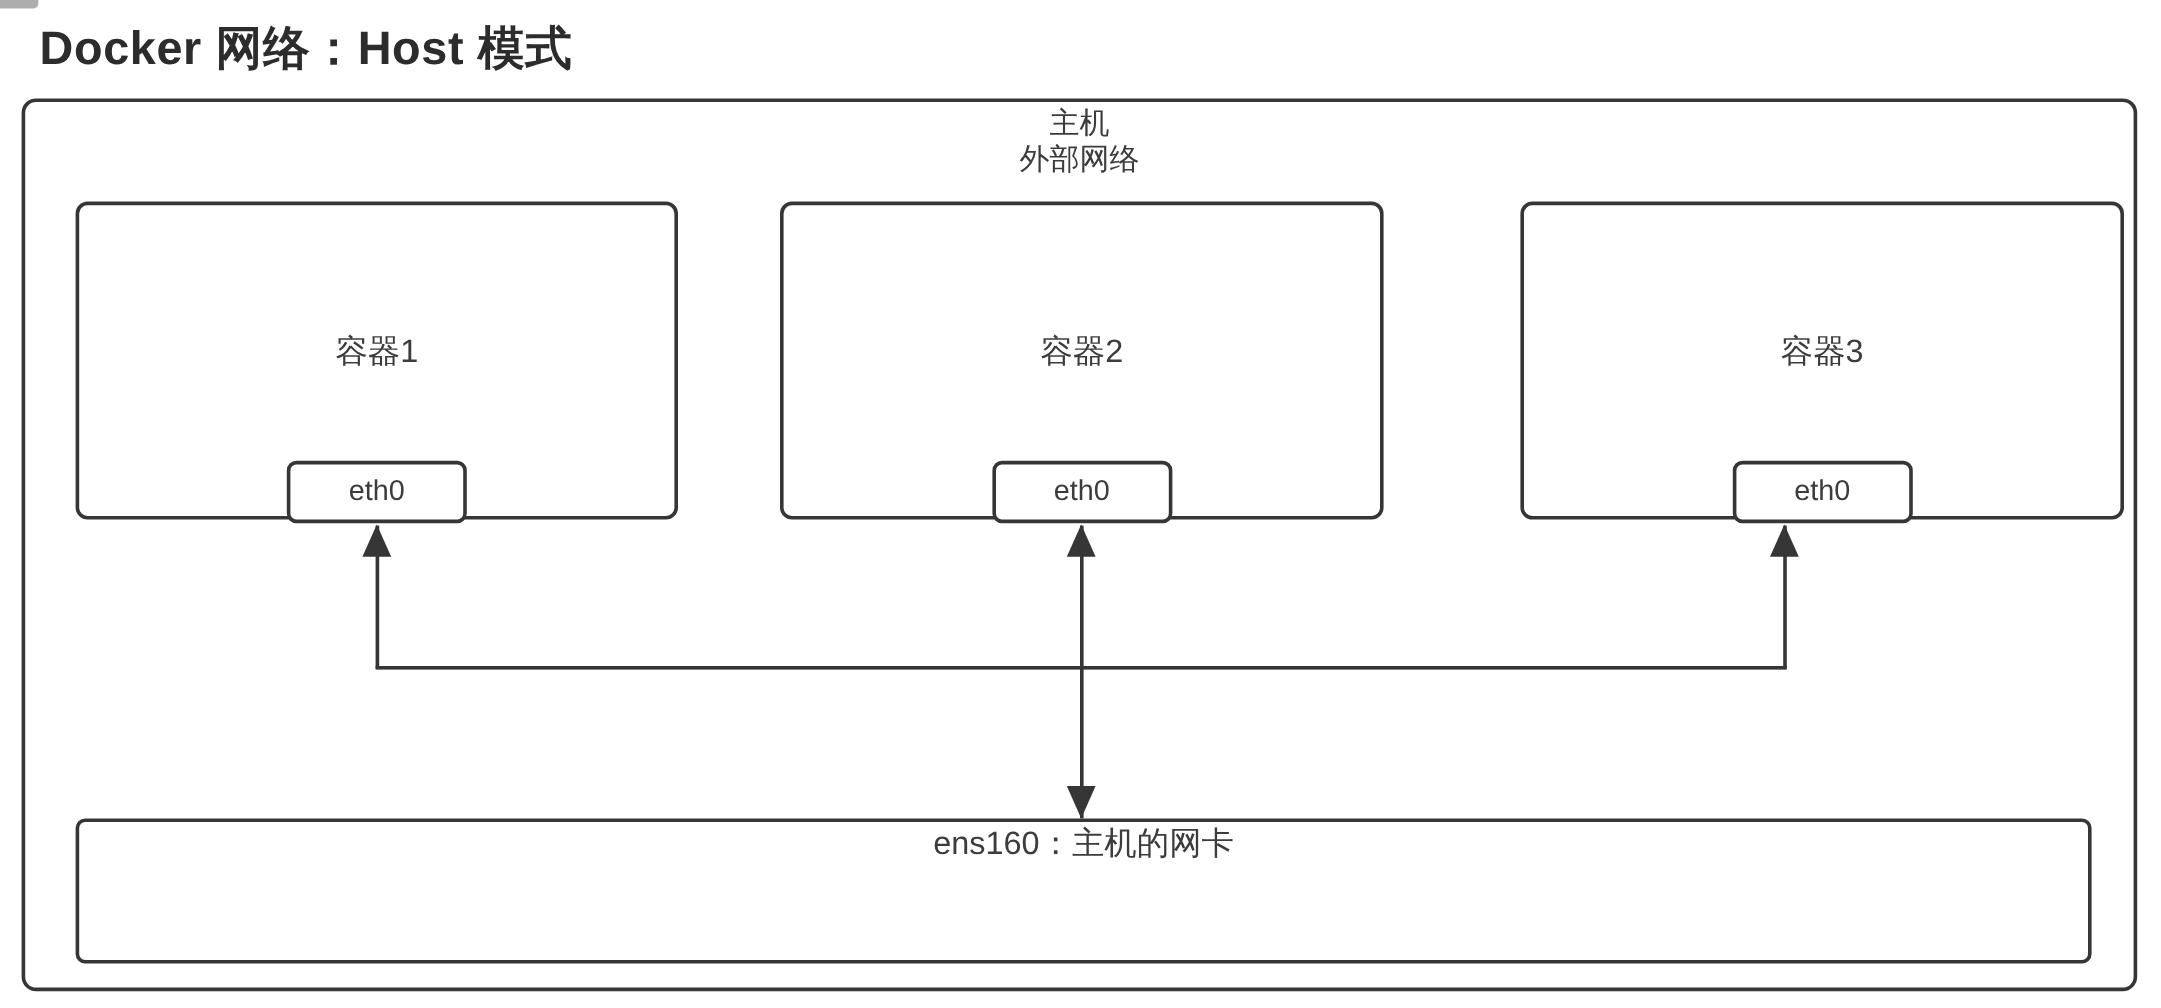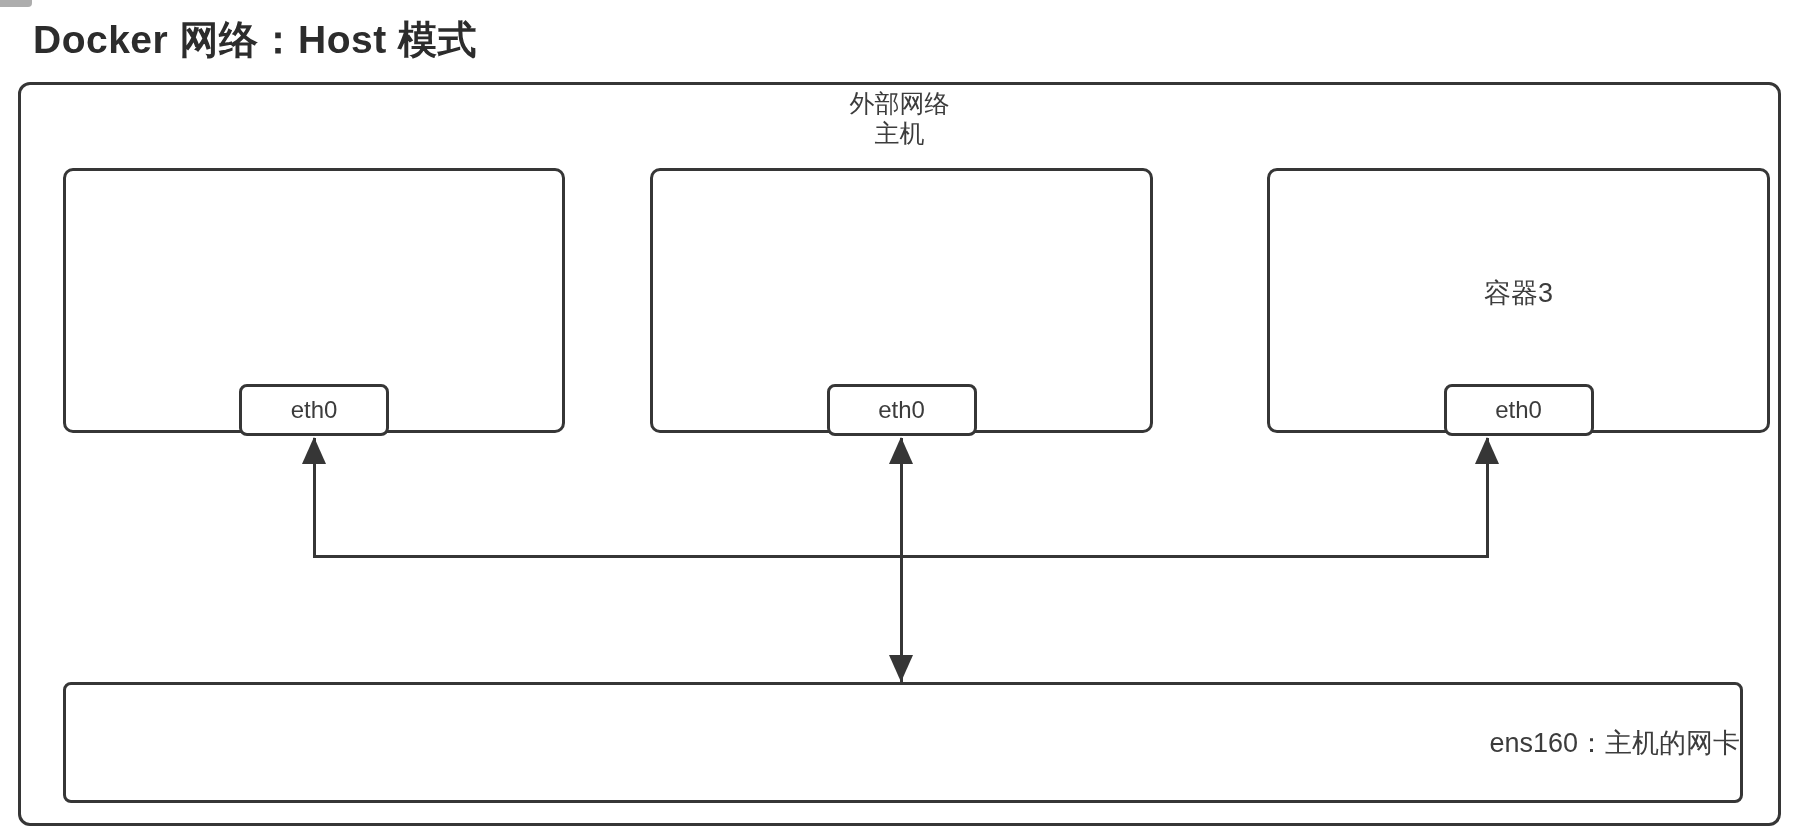--- a/index.html
+++ b/index.html
@@ -50,21 +50,21 @@
     position:absolute;left:50%;bottom:-6px;transform:translateX(-50%);
     width:150px;height:52px;
     border:3px solid var(--stroke);border-radius:8px;background:var(--bg);
     font-size:24px;color:var(--text);
     display:flex;align-items:center;justify-content:center;
   }
 
   .nic-box{
     position:absolute;left:63px;top:682px;width:1680px;height:121px;
     border:3px solid var(--stroke);border-radius:8px;background:var(--bg);
-    display:flex;flex-direction:column;align-items:flex-end;justify-content:center;
+    display:flex;flex-direction:row;align-items:flex-start;justify-content:center;
     font-size:27px;line-height:36px;color:var(--text);text-align:center;
   }
 
   .line{position:absolute;background:var(--stroke);}
   .v1{left:313px;top:438px;width:3px;height:119px;}
   .v2{left:900px;top:438px;width:3px;height:244px;}
   .v3{left:1486px;top:438px;width:3px;height:119px;}
   .hline{left:313px;top:555px;width:1176px;height:3px;}
 
   .arrow{position:absolute;width:0;height:0;}
@@ -79,33 +79,35 @@
 <body>
 
 <div class="canvas">
 
   <div class="artifact"></div>
 
   <div class="title">Docker 网络：Host 模式</div>
 
   <div class="host-box">
     <div class="host-label">
+      <div>主机</div>
       <div>外部网络</div>
-      <div>主机</div>
     </div>
   </div>
 
   <div class="container-box cb1">
     <div class="container-text">
+      <div>容器1</div>
     </div>
     <div class="eth-box">eth0</div>
   </div>
 
   <div class="container-box cb2">
     <div class="container-text">
+      <div>容器2</div>
     </div>
     <div class="eth-box">eth0</div>
   </div>
 
   <div class="container-box cb3">
     <div class="container-text">
       <div>容器3</div>
     </div>
     <div class="eth-box">eth0</div>
   </div>

